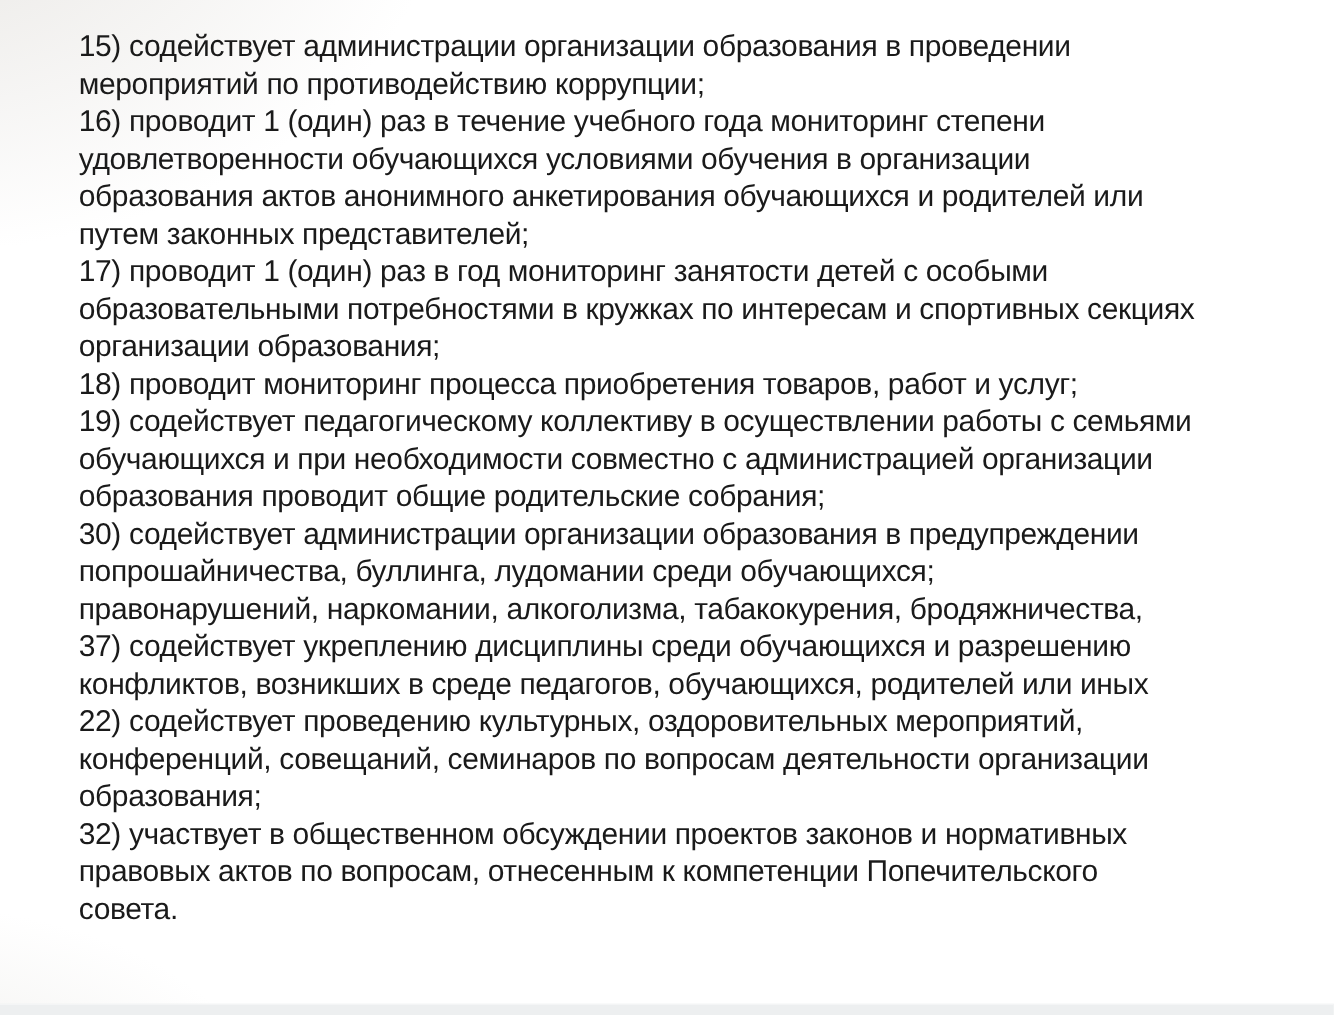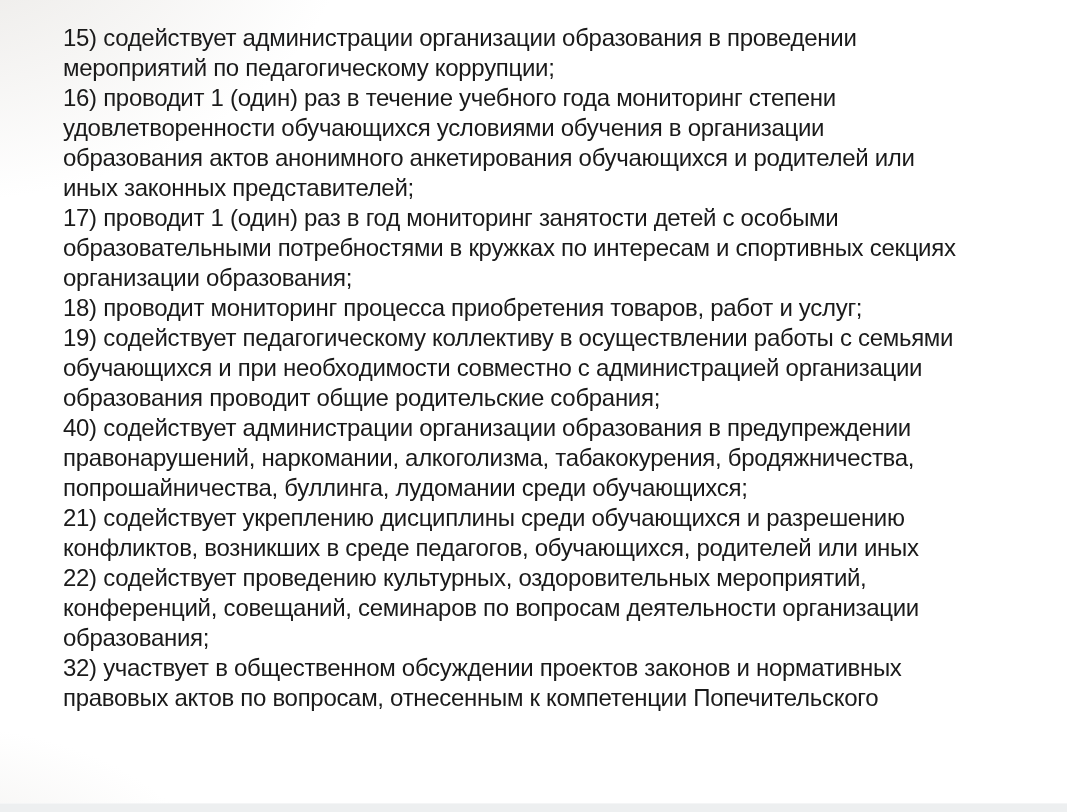--- a/index.html
+++ b/index.html
@@ -45,37 +45,38 @@
     background: #edeff0;
     border-top: 1px solid #f4f5f6;
   }
 </style>
 </head>
 <body>
 
 <div class="page">
   <div class="text-block">
       <div class="line">15) содействует администрации организации образования в проведении</div>
-      <div class="line">мероприятий по педагогическому коррупции;</div>
+      <div class="line">мероприятий по противодействию коррупции;</div>
       <div class="line">16) проводит 1 (один) раз в течение учебного года мониторинг степени</div>
       <div class="line">удовлетворенности обучающихся условиями обучения в организации</div>
       <div class="line">образования актов анонимного анкетирования обучающихся и родителей или</div>
-      <div class="line">иных законных представителей;</div>
+      <div class="line">путем законных представителей;</div>
       <div class="line">17) проводит 1 (один) раз в год мониторинг занятости детей с особыми</div>
       <div class="line">образовательными потребностями в кружках по интересам и спортивных секциях</div>
       <div class="line">организации образования;</div>
       <div class="line">18) проводит мониторинг процесса приобретения товаров, работ и услуг;</div>
       <div class="line">19) содействует педагогическому коллективу в осуществлении работы с семьями</div>
       <div class="line">обучающихся и при необходимости совместно с администрацией организации</div>
       <div class="line">образования проводит общие родительские собрания;</div>
-      <div class="line">40) содействует администрации организации образования в предупреждении</div>
+      <div class="line">30) содействует администрации организации образования в предупреждении</div>
+      <div class="line">попрошайничества, буллинга, лудомании среди обучающихся;</div>
       <div class="line">правонарушений, наркомании, алкоголизма, табакокурения, бродяжничества,</div>
-      <div class="line">попрошайничества, буллинга, лудомании среди обучающихся;</div>
-      <div class="line">21) содействует укреплению дисциплины среди обучающихся и разрешению</div>
+      <div class="line">37) содействует укреплению дисциплины среди обучающихся и разрешению</div>
       <div class="line">конфликтов, возникших в среде педагогов, обучающихся, родителей или иных</div>
       <div class="line">22) содействует проведению культурных, оздоровительных мероприятий,</div>
       <div class="line">конференций, совещаний, семинаров по вопросам деятельности организации</div>
       <div class="line">образования;</div>
       <div class="line">32) участвует в общественном обсуждении проектов законов и нормативных</div>
       <div class="line">правовых актов по вопросам, отнесенным к компетенции Попечительского</div>
+      <div class="line">совета.</div>
     </div>
   <div class="bottom-bar"></div>
 </div>
 
 </body></html>

